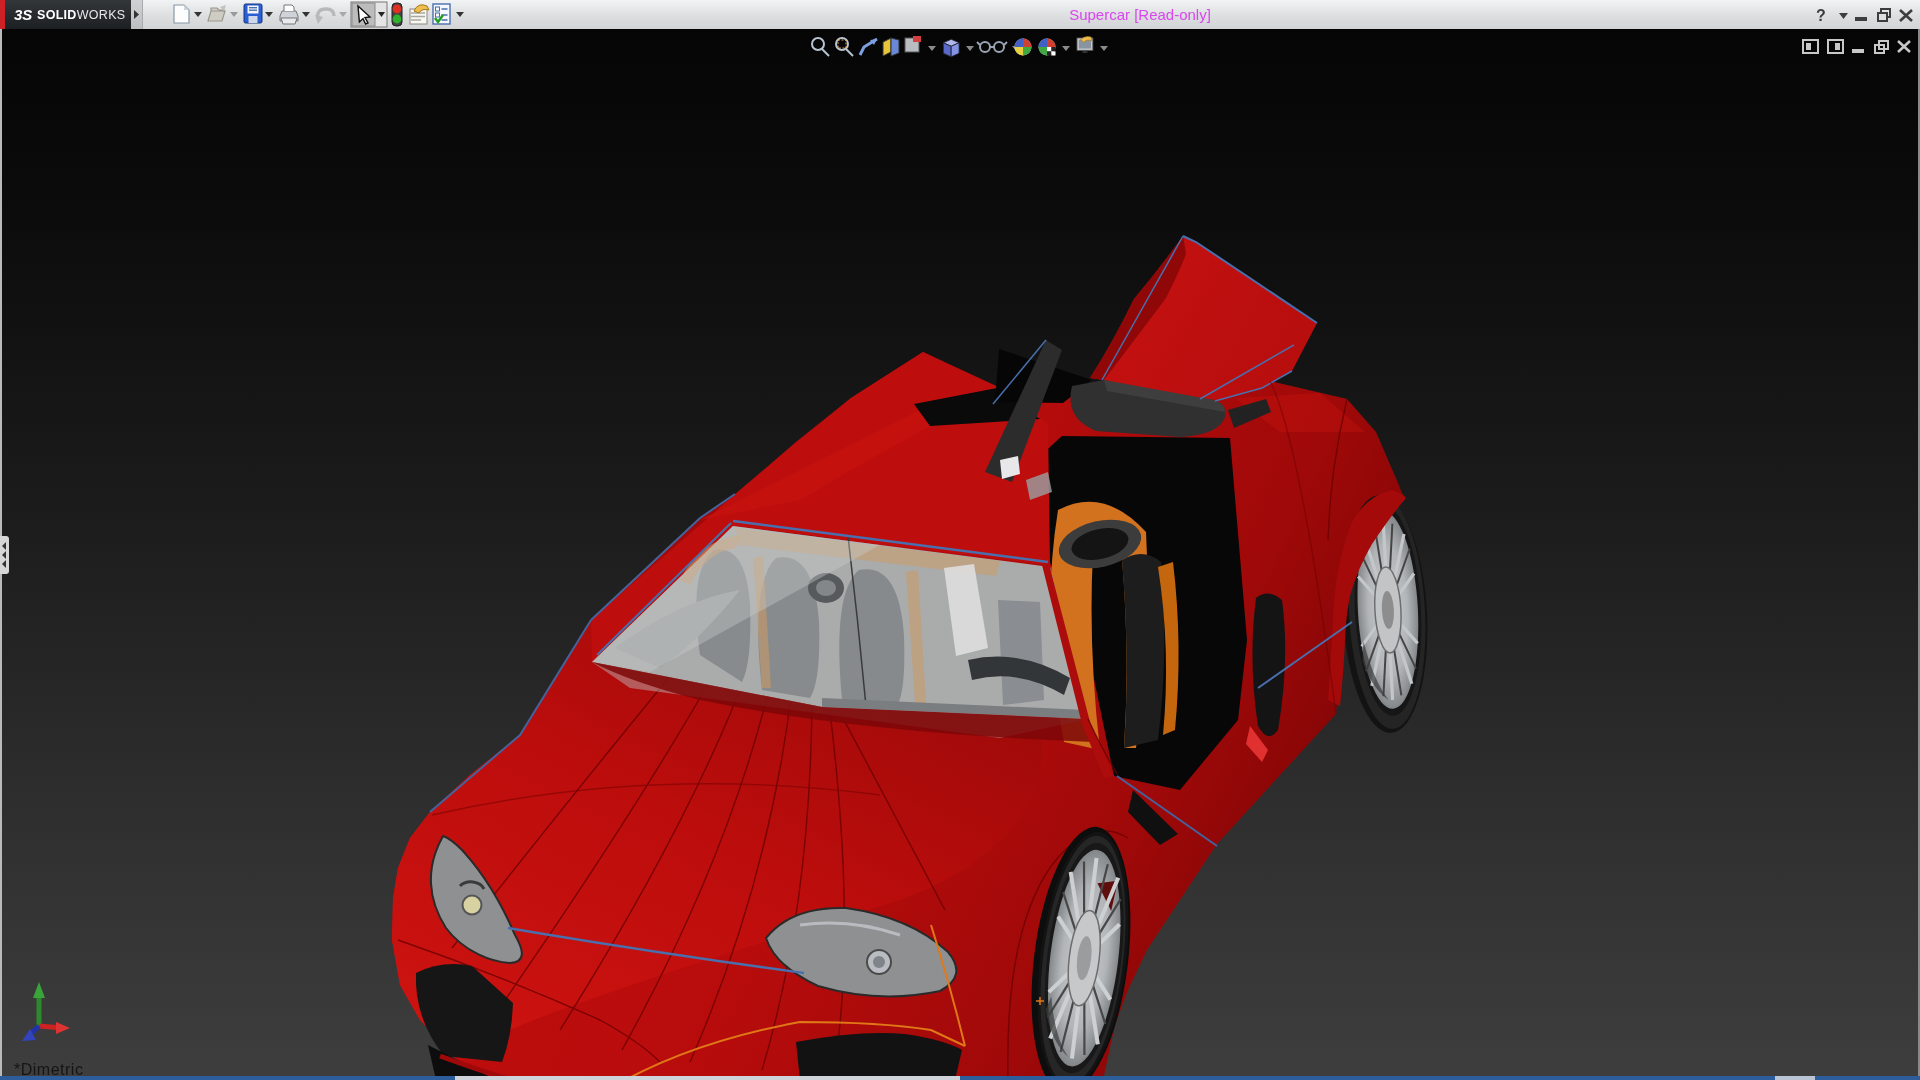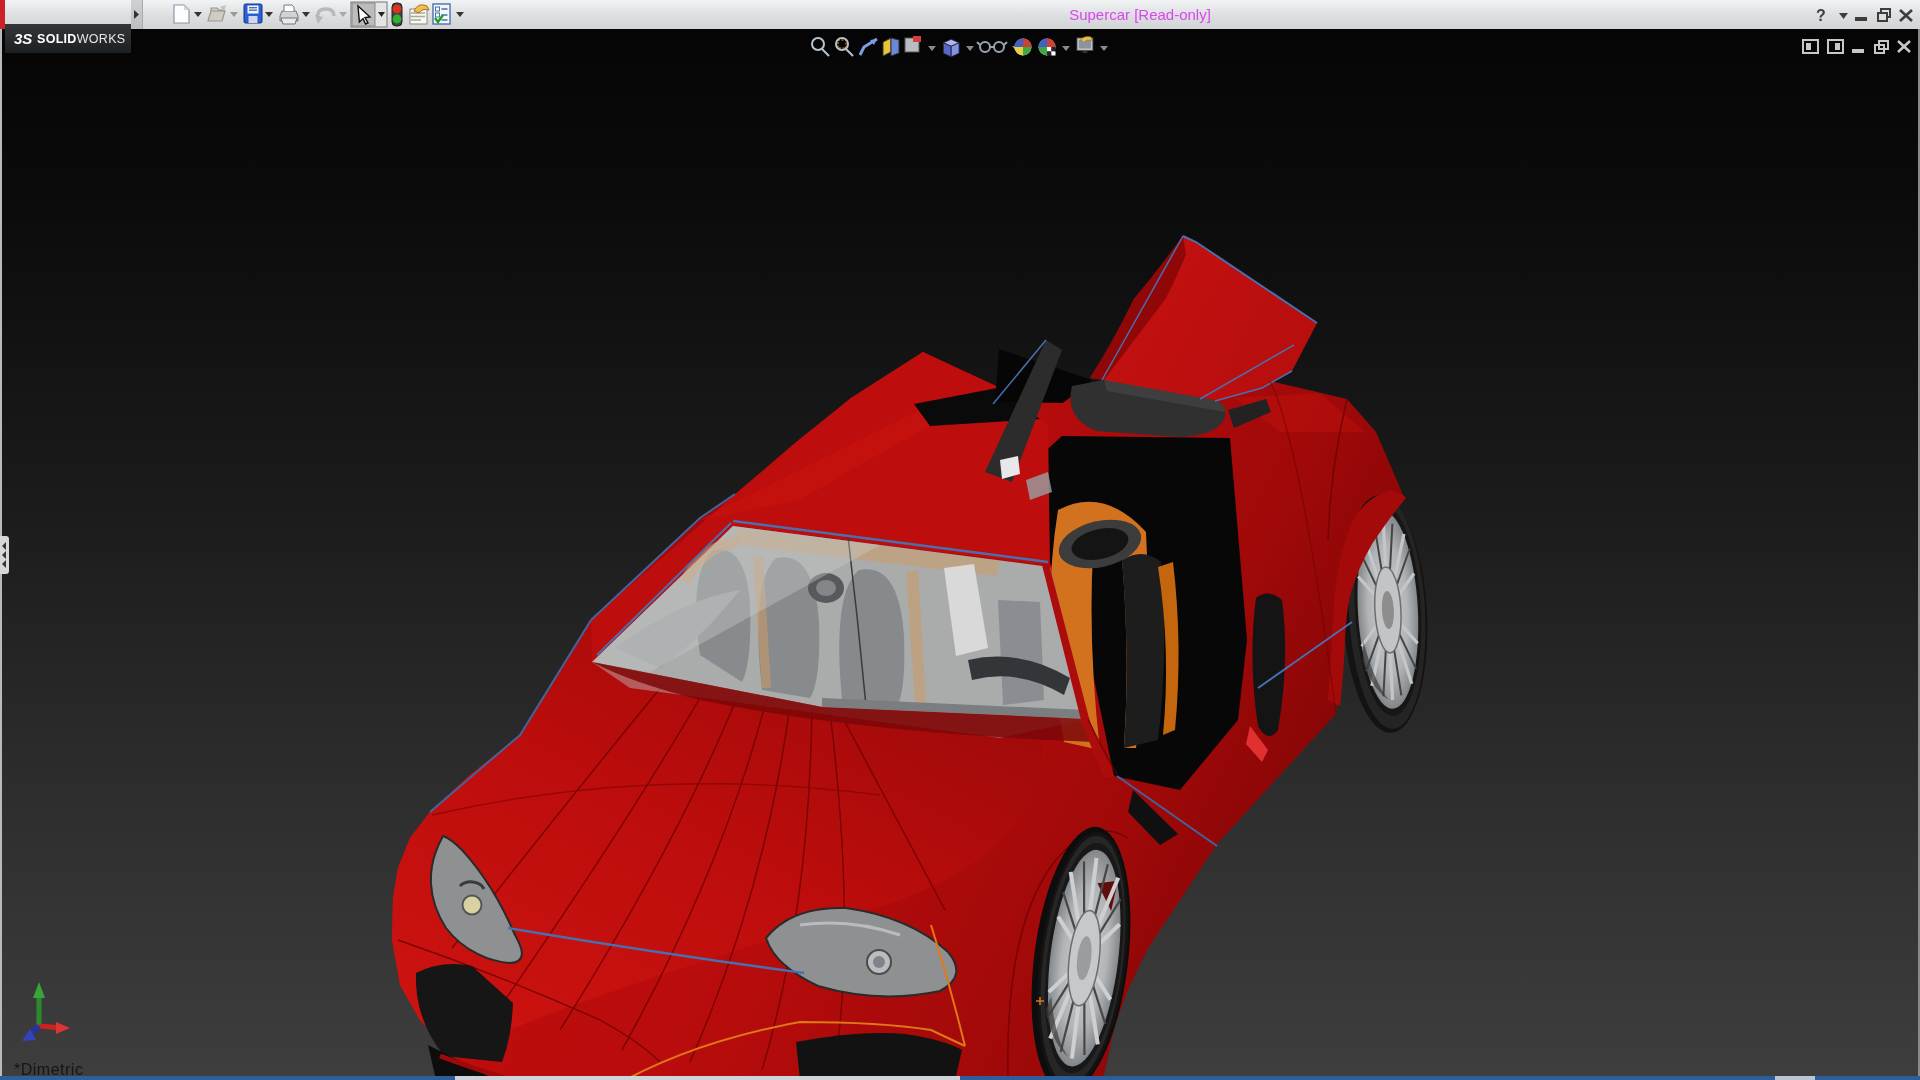--- a/index.html
+++ b/index.html
@@ -1,18 +1,18 @@
 <!DOCTYPE html>
 <html><head>
 <meta charset="utf-8">
 <style>
 html,body{margin:0;padding:0;width:1920px;height:1080px;overflow:hidden;background:#000;font-family:"Liberation Sans",sans-serif;}
 #titlebar{position:absolute;left:0;top:0;width:1920px;height:29px;background:linear-gradient(#f2f3f4,#dcdee0 55%,#d2d4d6);}
 #redstripe{position:absolute;left:0;top:0;width:5px;height:29px;background:#cc2127;}
-#logoblk{position:absolute;left:5px;top:0;width:126px;height:29px;background:linear-gradient(#33373a,#1d2022);color:#fff;margin-top:24px;}
+#logoblk{position:absolute;left:5px;top:0;width:126px;height:29px;background:linear-gradient(#33373a,#1d2022);color:#fff;}
 #logoarrow{position:absolute;left:131px;top:0;width:11px;height:29px;background:linear-gradient(#cfd1d3,#bcbec0);border-right:1px solid #a8aaac;}
 #wintitle{position:absolute;left:1020px;top:0;width:240px;height:29px;line-height:29px;text-align:center;font-size:15px;color:#d946ef;}
 #viewport{position:absolute;left:0;top:29px;width:1920px;height:1051px;background:linear-gradient(#050505,#0c0c0c 18%,#1b1b1b 45%,#2d2d2d 72%,#3e3e3e 100%);}
 #vpborderL{position:absolute;left:0;top:29px;width:2px;height:1051px;background:#b9babc;}
 #vpborderR{position:absolute;left:1918px;top:29px;width:2px;height:1051px;background:#88898b;}
 #bottomline{position:absolute;left:0;top:1076px;width:1920px;height:4px;background:#2e5d9b;}
 #bottomline2{position:absolute;left:455px;top:1076px;width:505px;height:4px;background:#cfd4da;}
 #bottomline3{position:absolute;left:1775px;top:1076px;width:40px;height:4px;background:#b9c4d4;}
 #sidetab{position:absolute;left:0px;top:536px;width:9px;height:38px;background:#d7d7d7;border-radius:0 3px 3px 0;}
 #dimetric{position:absolute;left:14px;top:1061px;font-size:16px;color:#151515;letter-spacing:0.5px;}

